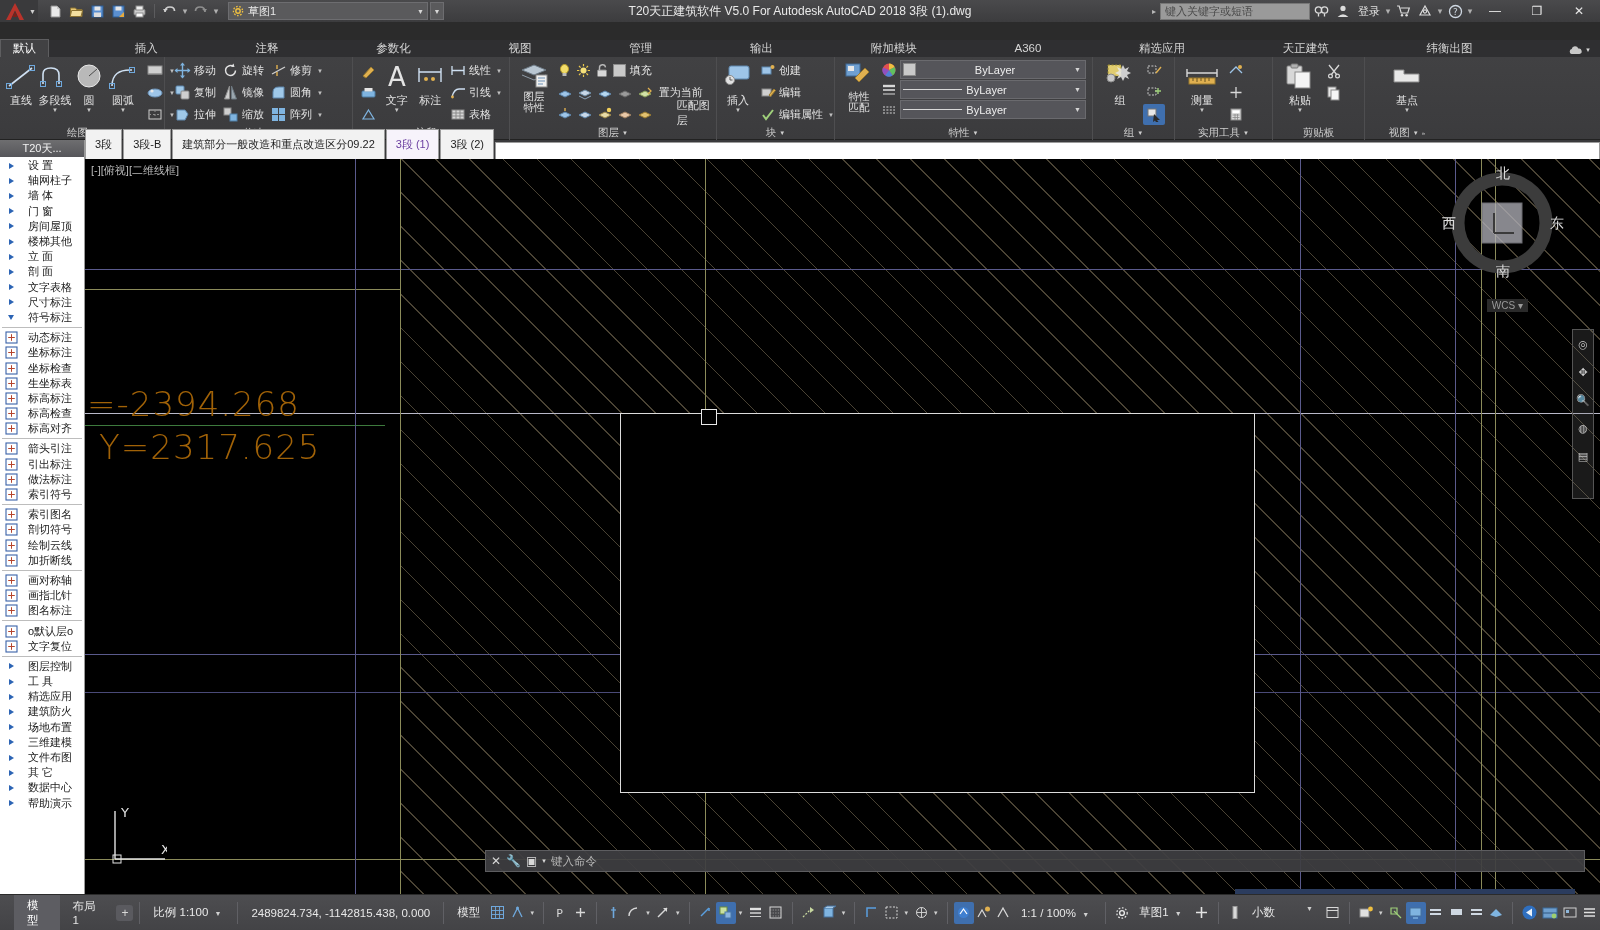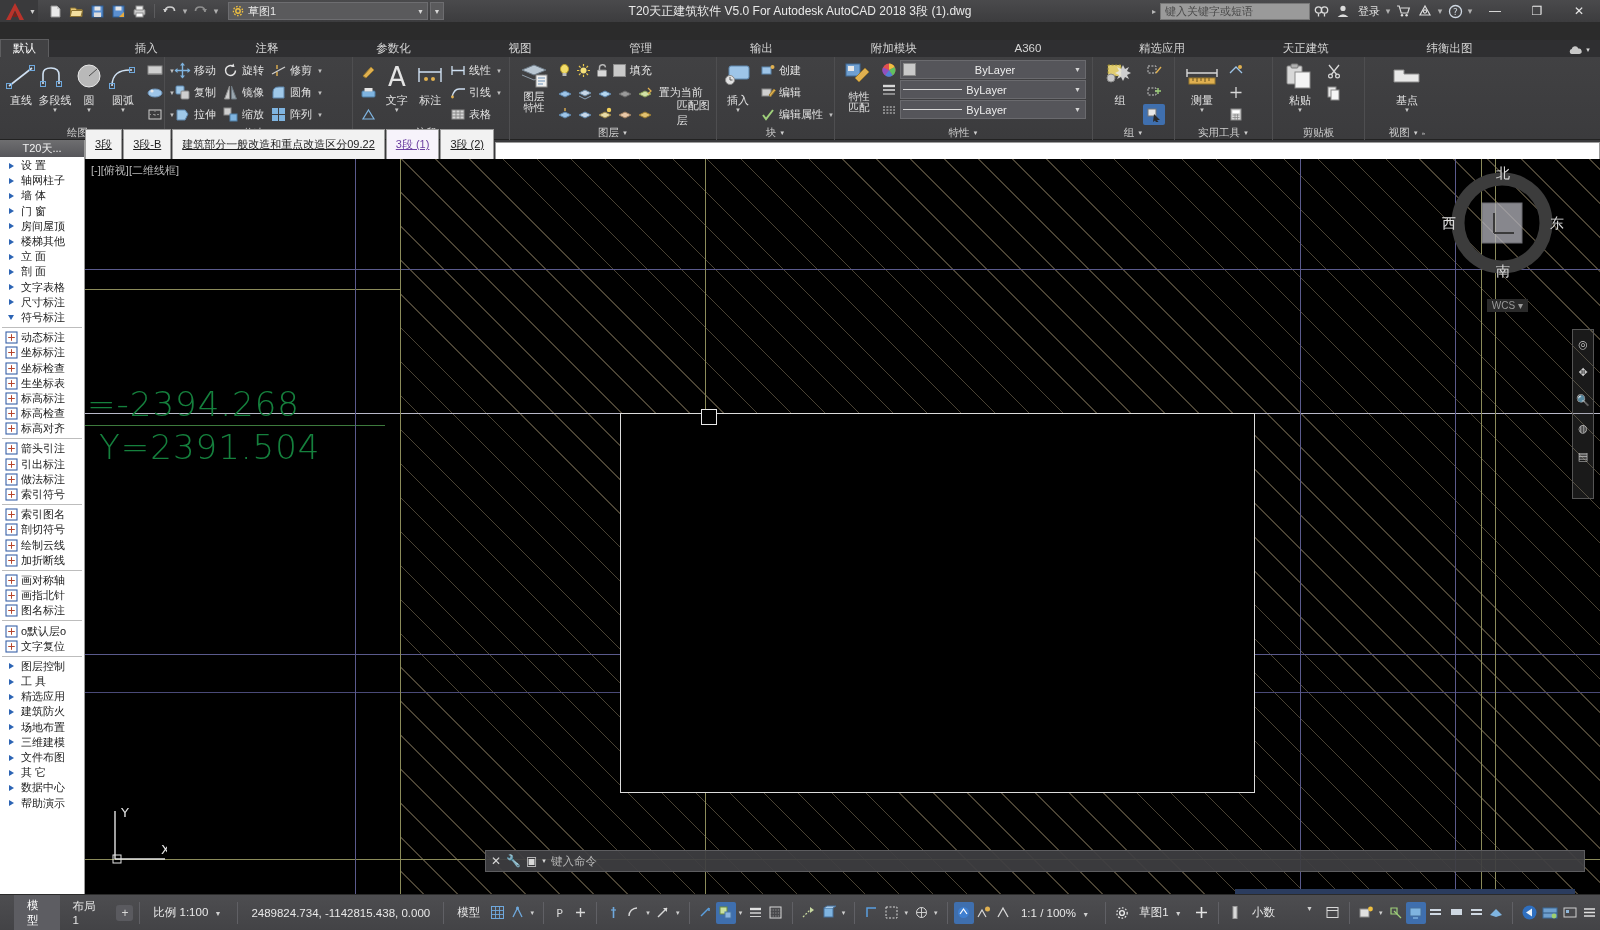--- a/index.html
+++ b/index.html
@@ -79,50 +79,50 @@
   .combo .caret{ font-size:7px; color:#d5d5d5; padding-right:2px; }
   .swatch{ width:13px; height:13px; background:#c9c9c9; border:1px solid #8b8b8b; }
   .ltline{ flex:1; height:1px; background:#d8d8d8; }
 
   
   .sidebar{ position:absolute; left:0; top:140px; width:85px; height:754px;
     background:#ffffff; border-right:1px solid #9a9a9a; display:flex; flex-direction:column; }
   .sb-head{ height:17px; background:linear-gradient(#6e6e70,#56565a); color:#f2f2f2;
     font-size:11px; display:flex; align-items:center; justify-content:center; }
   .sb-list{ flex:1; overflow:hidden; padding-top:1px; background:#fff; }
-  .sb-item{ height:15.2px; display:flex; align-items:center; gap:3px; padding-left:4px; }
+  .sb-item{ height:15.2px; display:flex; align-items:center; gap:10px; padding-left:4px; }
   .sb-item .sb-lbl{ font-size:11px; color:#202020; letter-spacing:0px; white-space:nowrap; }
   .sb-ico{ width:14px; height:14px; display:flex; align-items:center; justify-content:center; flex:none; }
   .tri{ width:0;height:0;border-left:5px solid #2c64b4;border-top:3.5px solid transparent;
     border-bottom:3.5px solid transparent; }
   .tri-d{ width:0;height:0;border-top:5px solid #2c64b4;border-left:3.5px solid transparent;
     border-right:3.5px solid transparent; }
   .sb-div{ height:1px; background:#bdbdbd; margin:2px 2px; }
 
   
   .doctabs{ position:absolute; left:85px; top:140px; width:1515px; height:19px;
     background:#3a3a3c; display:flex; align-items:flex-end; }
   .dtab{ height:30px; background:#f2f2f2; border:1px solid #9c9c9c; border-bottom:none;
     font-size:11px; color:#1c1c1c; display:flex; align-items:center; padding:12px 9px;
-    margin-right:1px;text-decoration:underline; }
+    margin-right:1px; }
   .dtab.active{ background:#f7f3fb; color:#6b3fa0; }
   .doctabs-fill{ flex:1; height:17px; background:#ffffff; border:1px solid #9c9c9c;
     border-bottom:none; }
 
   
   .canvas{ position:absolute; left:85px; top:159px; width:1515px; height:735px;
     background:#000; overflow:hidden; }
   .hatch{ position:absolute; inset:0;
     background-image:repeating-linear-gradient(45deg, transparent 0 23px, #4a4334 23px 24px); }
   .vp-label{ position:absolute; left:6px; top:4px; color:#b9b9b9; font-size:11px; z-index:6;text-align:center; }
   .rect-main{ position:absolute; left:535px; top:254px; width:635px; height:380px;
     border:1px solid #dcdcdc; background:#000; }
   .grip{ position:absolute; left:616px; top:250px; width:16px; height:16px;
     border:1px solid #e8e8e8; background:#000; }
-  .coordtxt{ position:absolute; color:#15803d; font-size:34px; font-weight:300;
+  .coordtxt{ position:absolute; color:#a16207; font-size:34px; font-weight:300;
     letter-spacing:1px; font-family:"DejaVu Sans",sans-serif; }
   .ucs{ position:absolute; left:20px; bottom:25px; width:62px; height:62px; }
   .viewcube{ position:absolute; right:42px; top:8px; width:112px; height:112px; }
   .wcs-tag{ position:absolute; right:72px; top:140px; font-size:10px; color:#9a9a9a;
     background:#2a2a2a; padding:1px 5px; }
   .navbar-v{ position:absolute; right:6px; top:170px; width:22px; height:170px;
     background:rgba(120,120,120,0.22); border:1px solid #555; }
   .navbar-v .nb{ height:28px; display:flex; align-items:center; justify-content:center;
     color:#c8c8c8; font-size:11px; }
 
@@ -1253,21 +1253,21 @@
     <div style="position:absolute;left:1396px;top:0;width:1px;height:735px;background:#8b8b5a"></div>
     <div style="position:absolute;left:1410px;top:0;width:1px;height:735px;background:#8b8b5a"></div>
     <div style="position:absolute;left:1370px;top:0;width:1px;height:735px;background:#5a5a8c"></div>
 
     <div class="rect-main"></div>
     <div class="grip"></div>
 
     <div class="vp-label">[-][俯视][二维线框]</div>
 
     <div class="coordtxt" style="left:2px;top:225px">=-2394.268</div>
-    <div class="coordtxt" style="left:14px;top:268px">Y=2391.504</div>
+    <div class="coordtxt" style="left:14px;top:268px">Y=2317.625</div>
 
     <div class="ucs">
       <svg width="62" height="62" viewBox="0 0 62 62">
         <path d="M10 52 H60" stroke="#e4e4e4" stroke-width="1.4"></path>
         <path d="M10 52 V4" stroke="#e4e4e4" stroke-width="1.4"></path>
         <rect x="8" y="48" width="8" height="8" fill="none" stroke="#e4e4e4"></rect>
         <text x="16" y="10" font-size="13" fill="#e4e4e4" font-family="DejaVu Sans">Y</text>
         <text x="56" y="47" font-size="13" fill="#e4e4e4" font-family="DejaVu Sans">X</text>
       </svg>
     </div>

